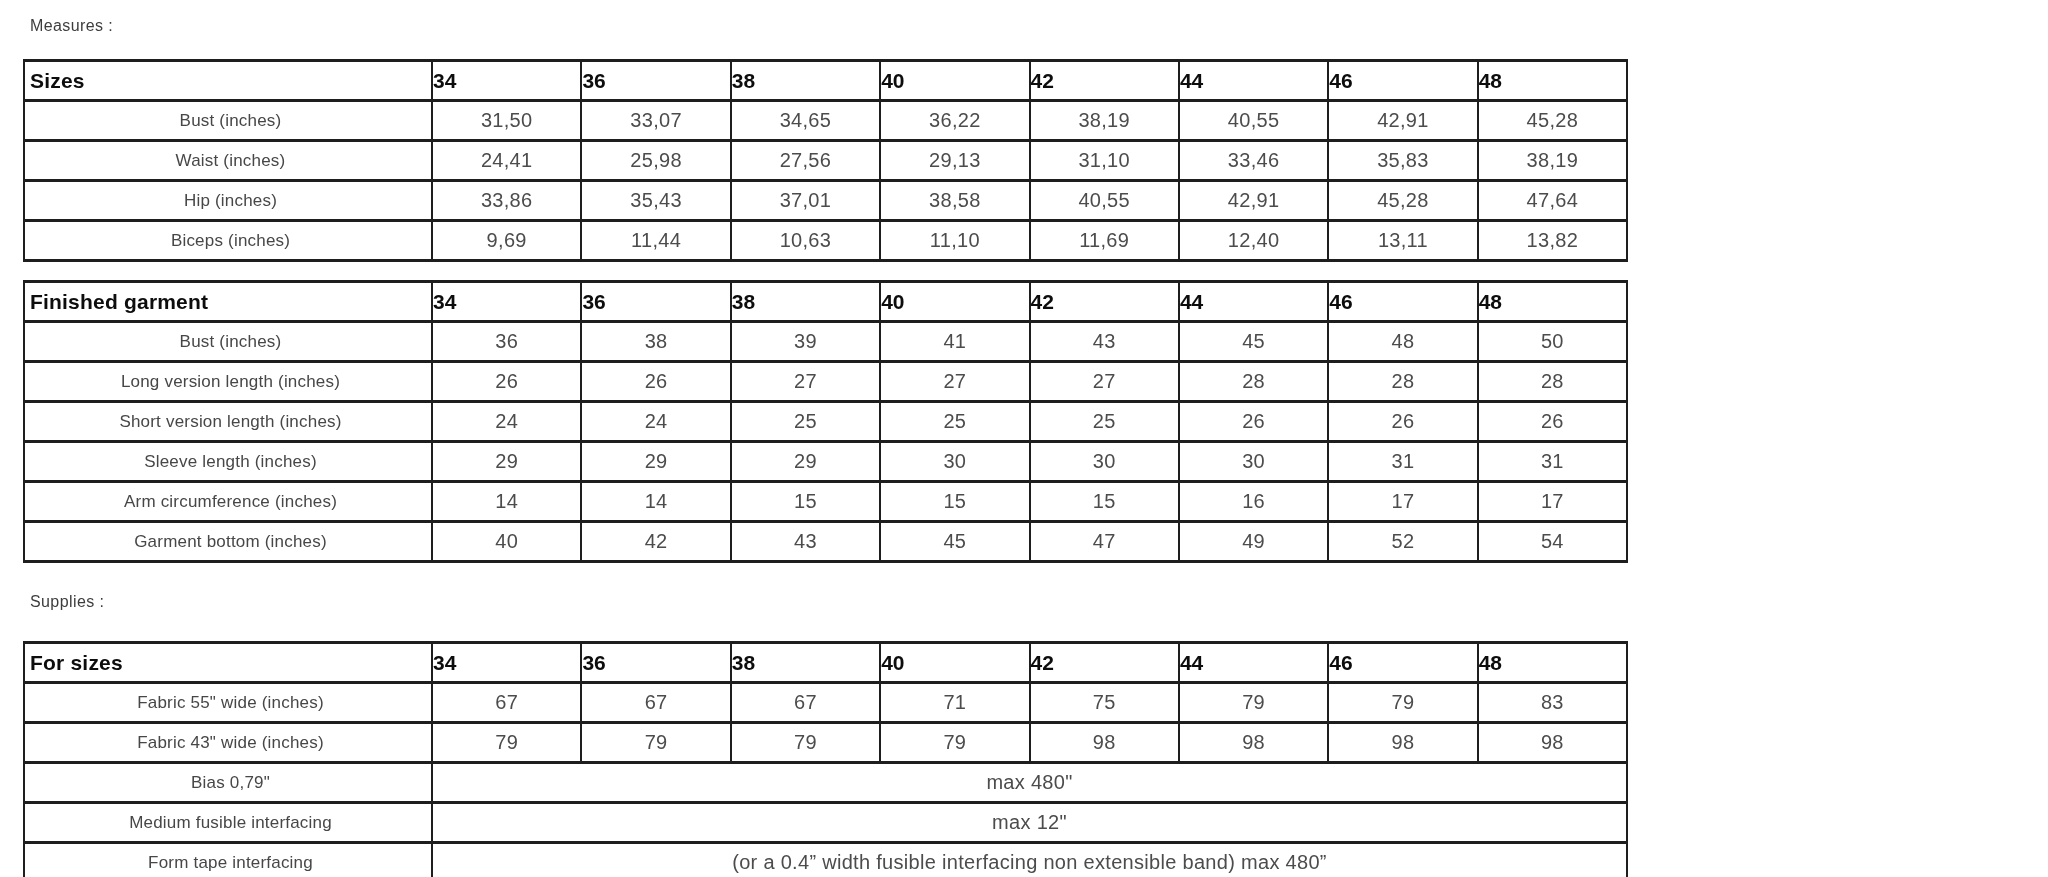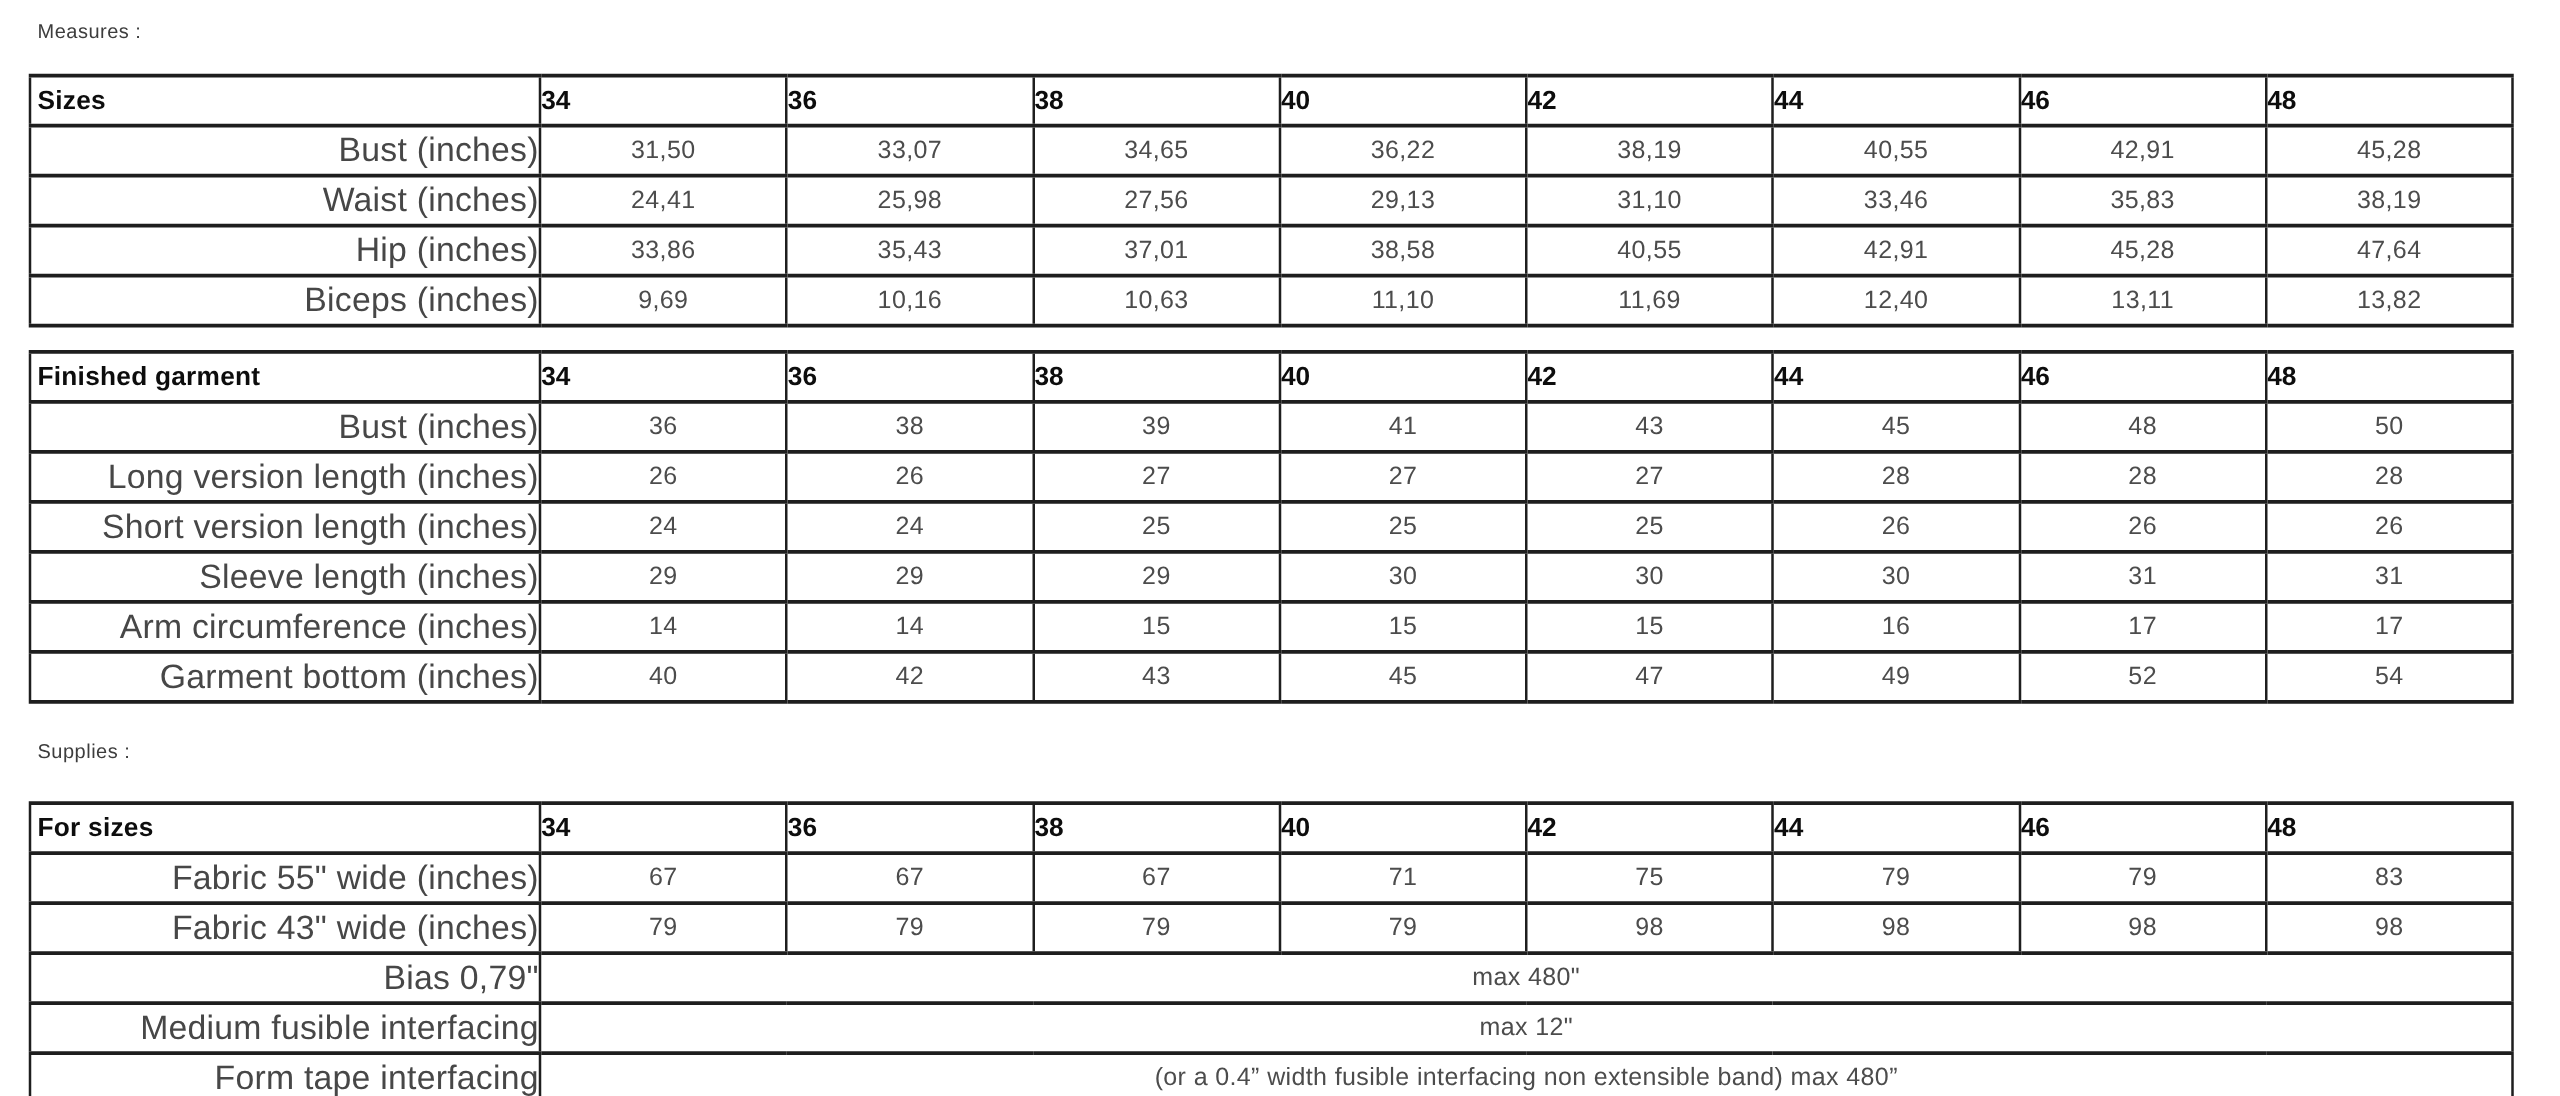--- a/index.html
+++ b/index.html
@@ -25,21 +25,21 @@
     margin: 0 0 20px 7px;
     line-height: 26px;
   }
   .section-label.supplies {
     margin-top: 26px;
     margin-bottom: 26px;
   }
   table.grid {
     border-collapse: collapse;
     table-layout: fixed;
-    width: 1988px;
+    width: 1605px;
     background: #ffffff;
   }
   table.grid.gap-above {
     margin-top: 18px;
   }
   col.label-col { width: 408px; }
   .grid th, .grid td {
     border: 2px solid #1e1e1e;
     border-top-width: 3px;
     border-bottom-width: 3px;
@@ -57,23 +57,23 @@
     color: #0d0d0d;
     letter-spacing: 0.2px;
   }
   th.size-head {
     text-align: left;
     font-size: 21px;
     font-weight: bold;
     color: #0d0d0d;
   }
   td.row-label {
-    text-align: right;
+    text-align: center;
     padding-left: 5px;
-    font-size: 27px;
+    font-size: 17px;
     font-weight: normal;
     color: #474747;
     letter-spacing: 0.2px;
   }
   td.value, td.span-value {
     text-align: center;
     font-size: 20px;
     color: #4c4c4c;
     letter-spacing: 0.3px;
   }
@@ -139,21 +139,21 @@
           <td class="value">37,01</td>
           <td class="value">38,58</td>
           <td class="value">40,55</td>
           <td class="value">42,91</td>
           <td class="value">45,28</td>
           <td class="value">47,64</td>
         </tr>
         <tr>
           <td class="row-label">Biceps (inches)</td>
           <td class="value">9,69</td>
-          <td class="value">10,16</td>
+          <td class="value">11,44</td>
           <td class="value">10,63</td>
           <td class="value">11,10</td>
           <td class="value">11,69</td>
           <td class="value">12,40</td>
           <td class="value">13,11</td>
           <td class="value">13,82</td>
         </tr>
       </tbody>
     </table>
 

